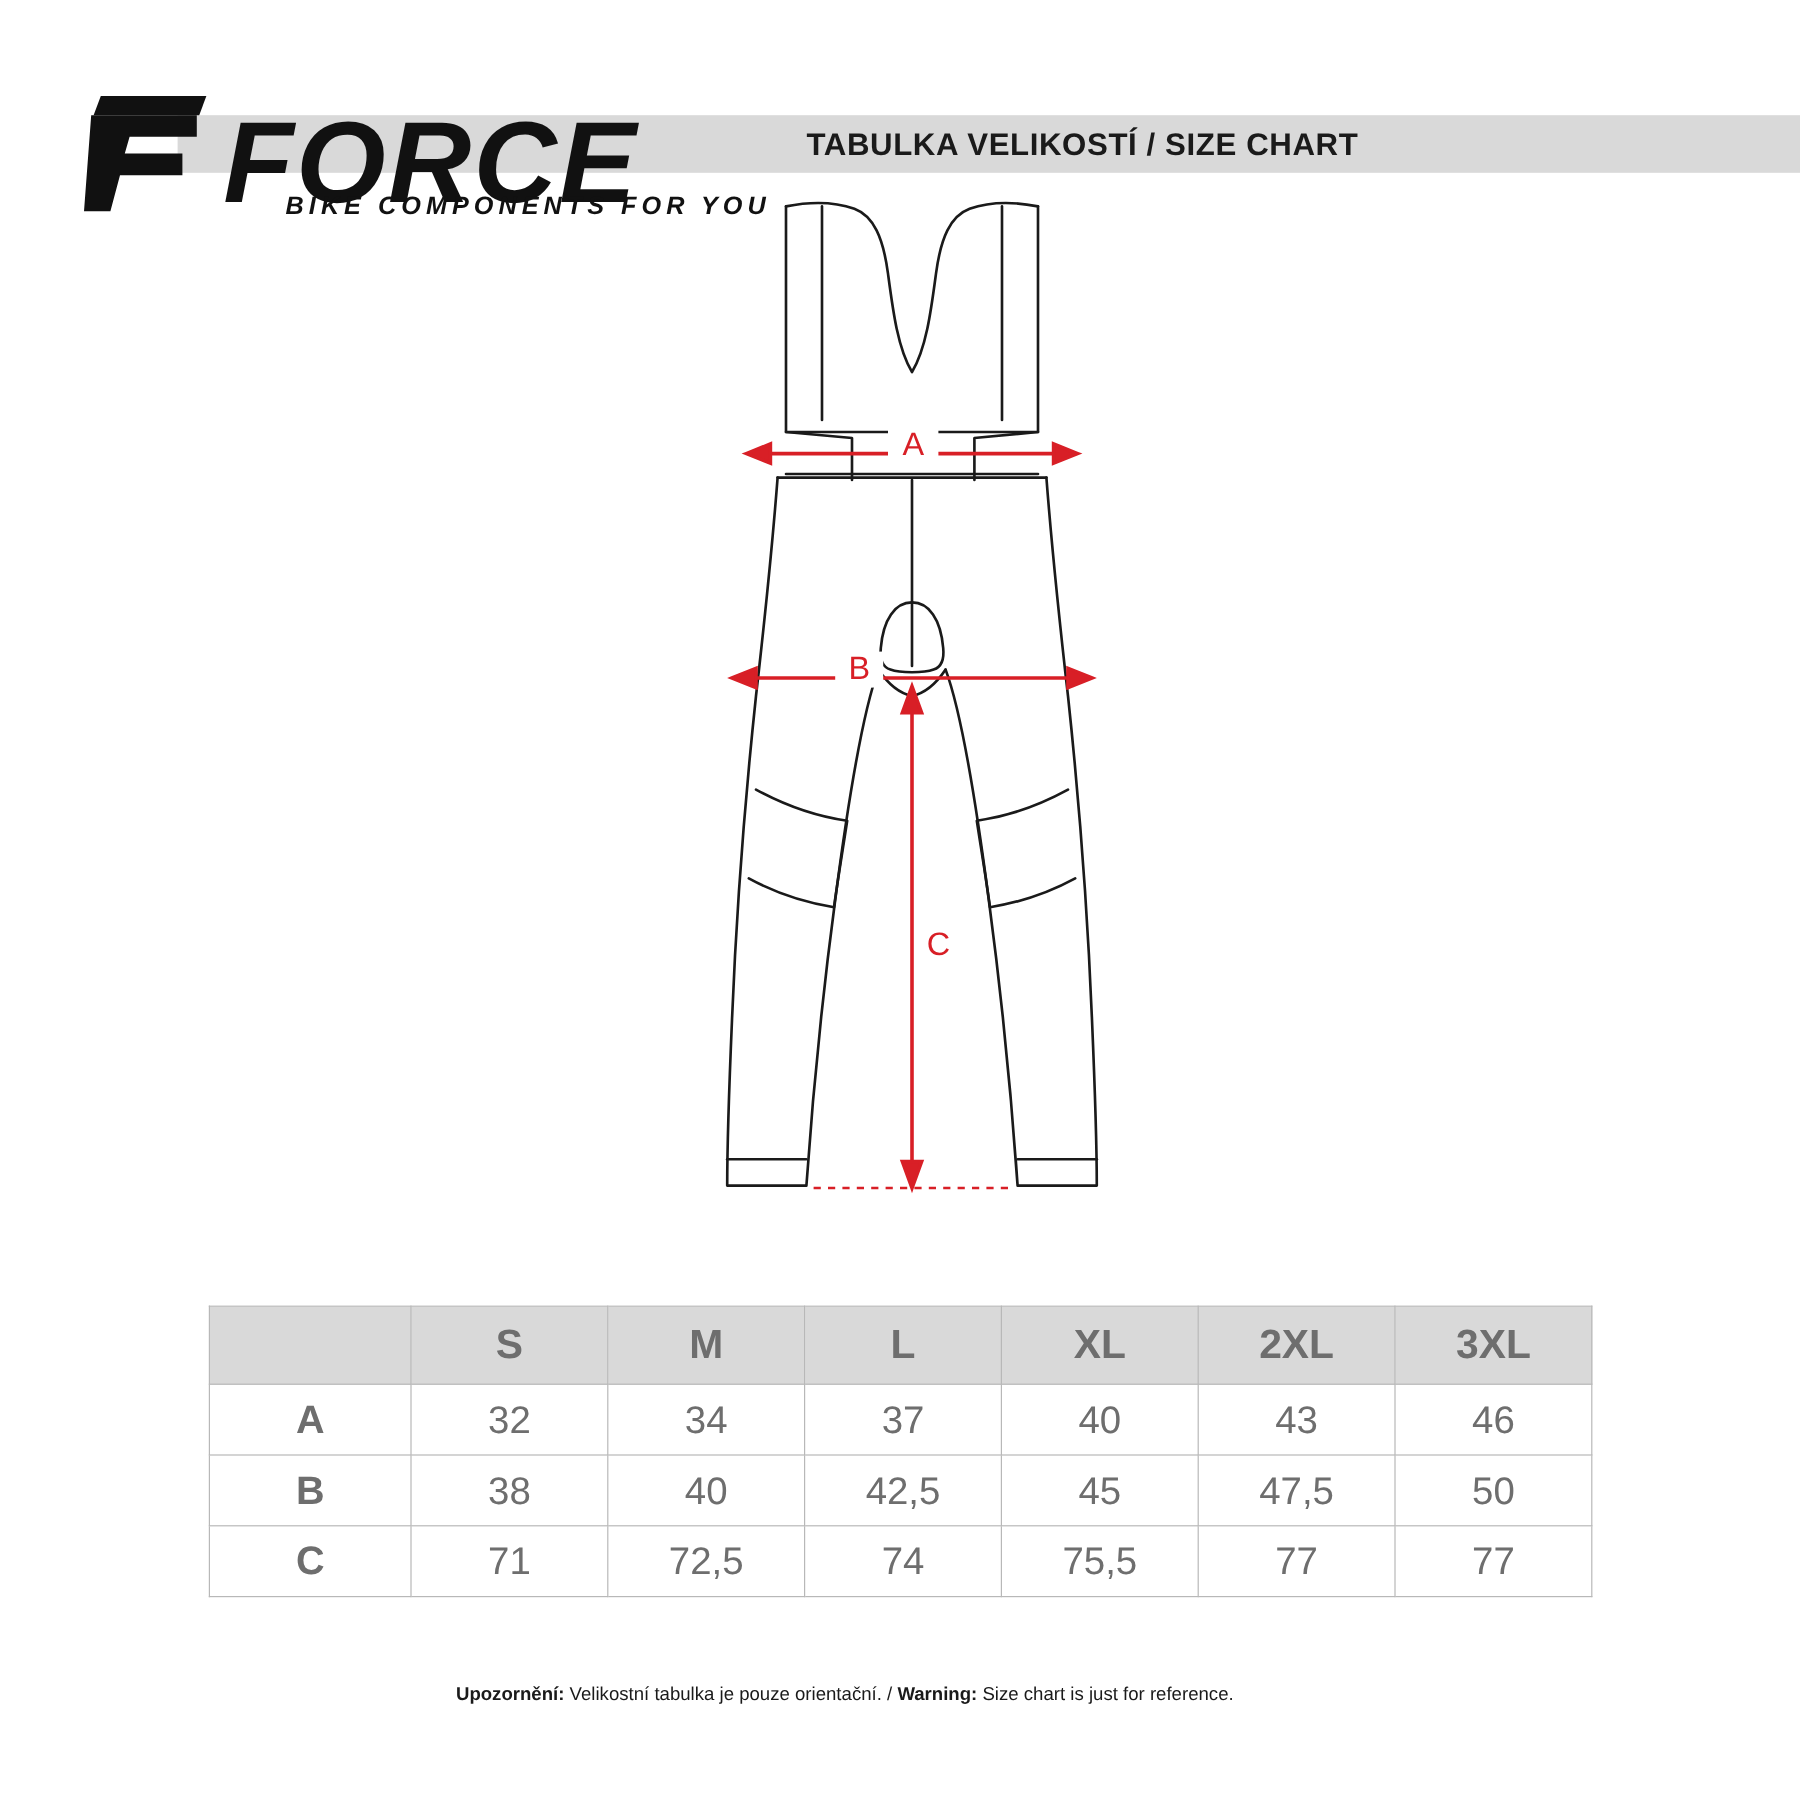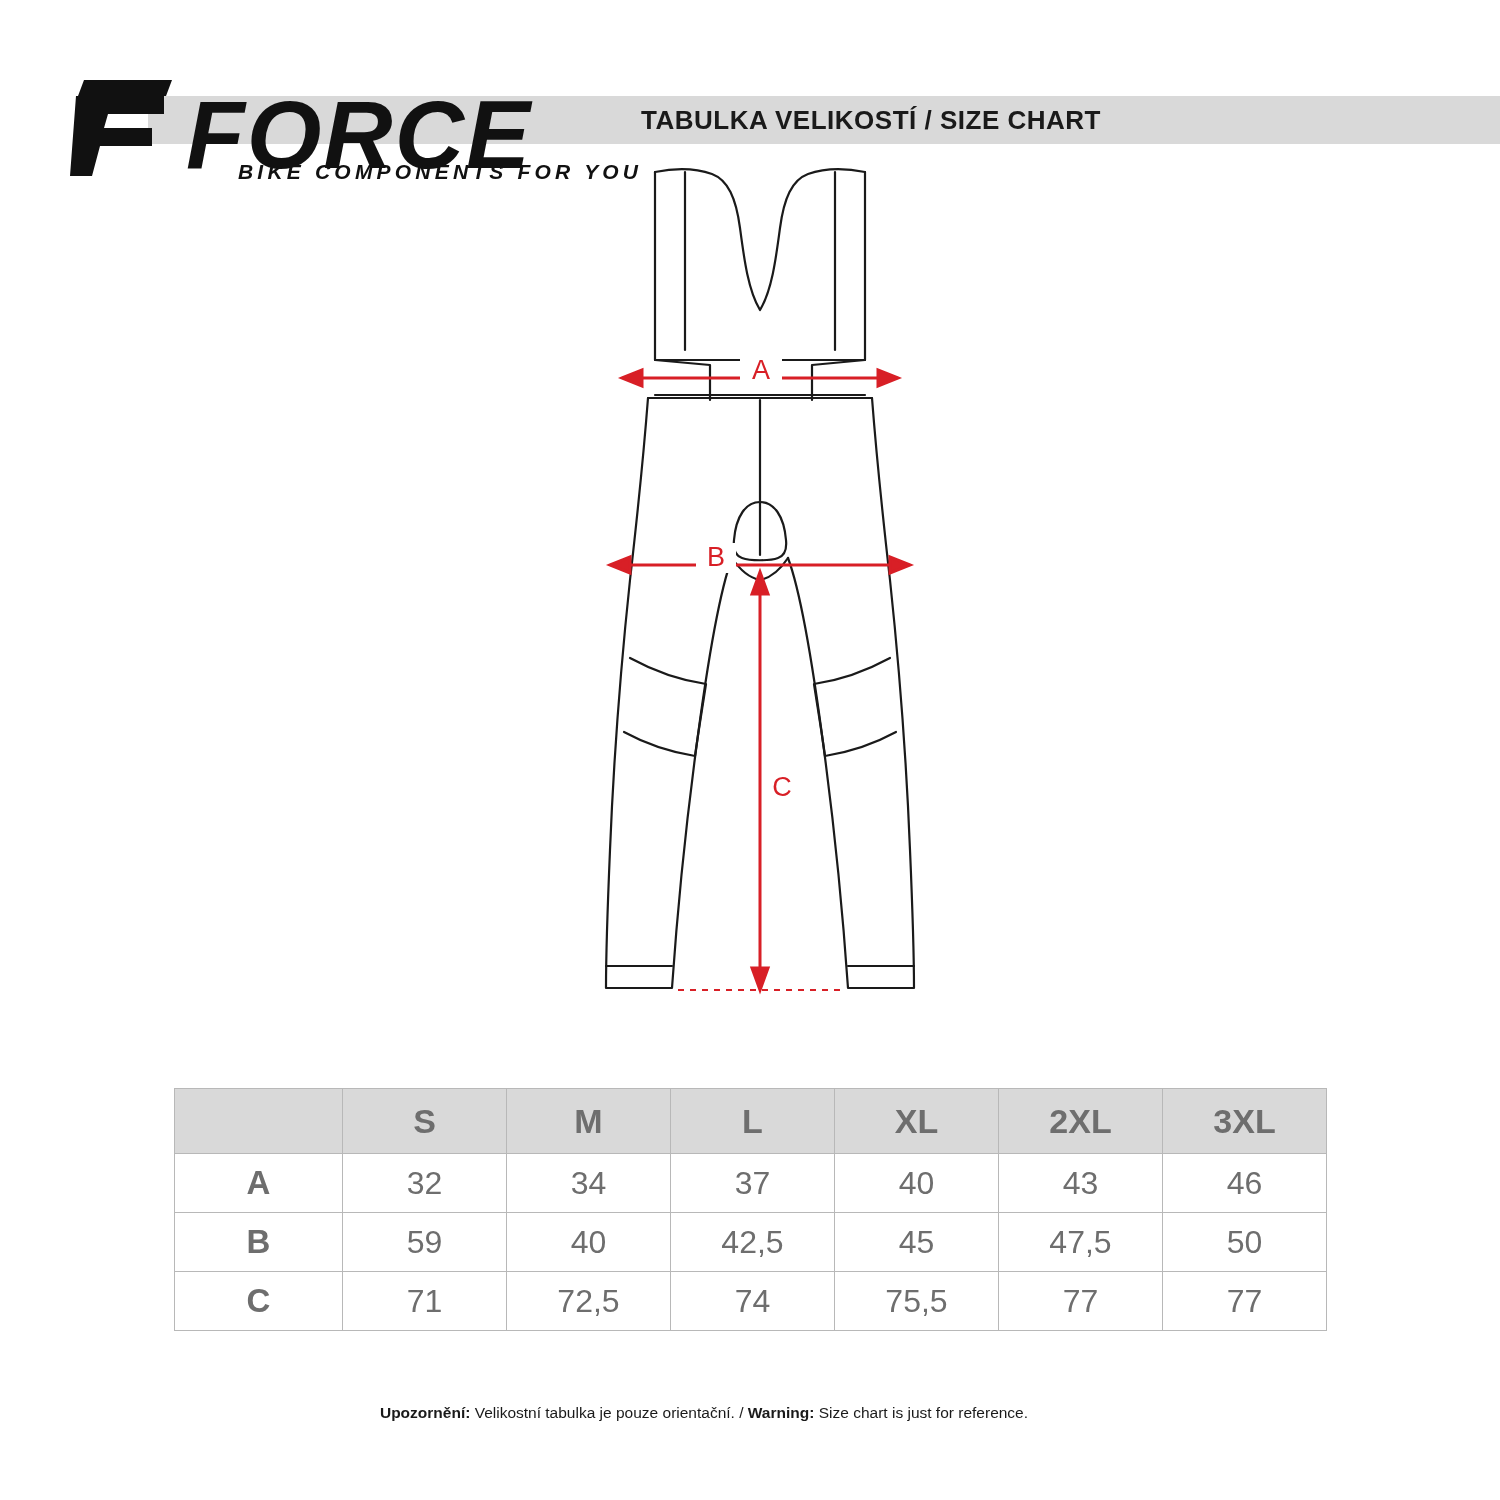--- a/index.html
+++ b/index.html
@@ -27,21 +27,21 @@
   .header-band {
     position: absolute;
     left: 148px;
     top: 0;
     width: 1352px;
     height: 48px;
     background: #d9d9d9;
   }
   .header-title {
     position: absolute;
-    left: 501px;
+    left: 532px;
     top: 0;
     width: 740px;
     height: 48px;
     line-height: 48px;
     text-align: center;
     font-size: 26px;
     font-weight: bold;
     letter-spacing: 0.5px;
     color: #1a1a1a;
   }
@@ -238,21 +238,21 @@
       <td class="rowlabel">A</td>
       <td>32</td>
       <td>34</td>
       <td>37</td>
       <td>40</td>
       <td>43</td>
       <td>46</td>
     </tr>
     <tr>
       <td class="rowlabel">B</td>
-      <td>59</td>
+      <td>38</td>
       <td>40</td>
       <td>42,5</td>
       <td>45</td>
       <td>47,5</td>
       <td>50</td>
     </tr>
     <tr>
       <td class="rowlabel">C</td>
       <td>71</td>
       <td>72,5</td>

